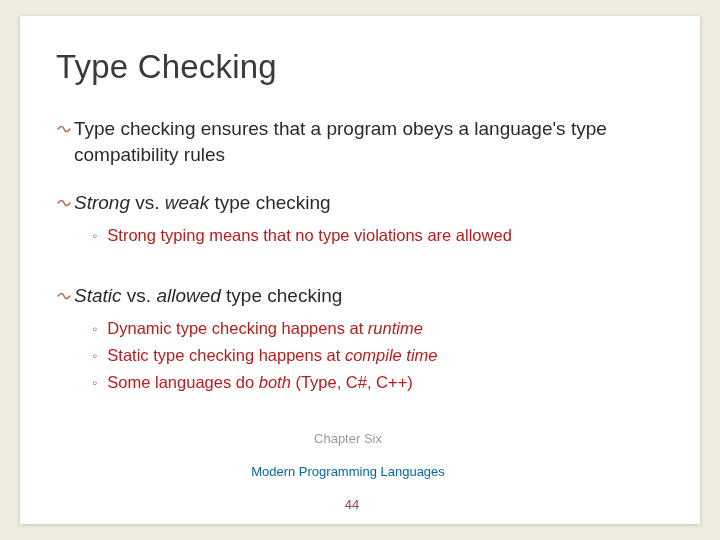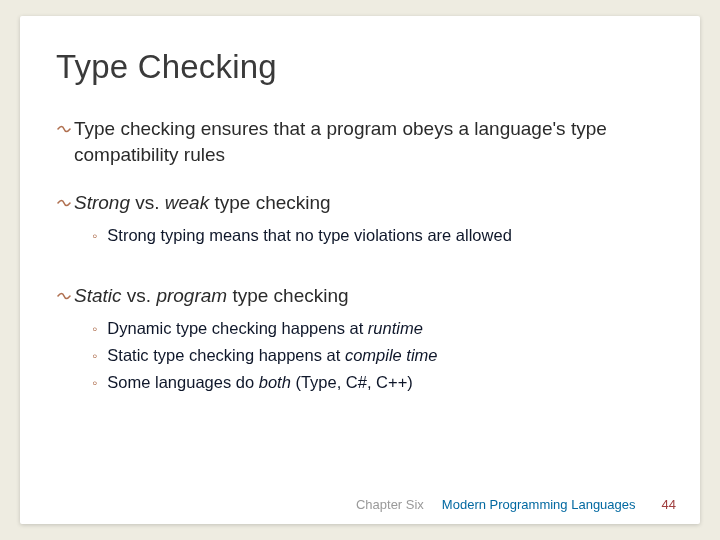--- a/index.html
+++ b/index.html
@@ -59,35 +59,35 @@
   .sub-bullet {
     color: #b07050;
     font-size: 15px;
     line-height: 23px;
     margin-right: 10px;
     flex-shrink: 0;
   }
   .sub-text {
     font-size: 16.5px;
     line-height: 23px;
-    color: #0f172a;
+    color: #b91c1c;
   }
   .section-gap { height: 14px; }
   .footer {
     position: absolute;
     bottom: 12px;
     left: 0;
     right: 0;
     padding: 0 24px 0 0;
     display: flex;
-    justify-content: flex-end;
     align-items: center;
     gap: 18px;
     font-size: 13px;
     color: #8a8a8a;
+    flex-direction: column;
   }
   .footer-chapter { color: #9a9a9a; }
   .footer-title { color: #0369a1; }
   .footer-page { color: #a04040; margin-left: 8px; }
 </style>
 </head>
 <body>
 
 <div class="slide">
   <h1 class="title">Type Checking</h1>
@@ -110,21 +110,21 @@
         <div class="sub-item">
           <span class="sub-bullet">◦</span>
           <span class="sub-text"><span>Strong typing means that no type violations are allowed</span></span>
         </div>
       </div>
       <div class="section-gap"></div>
       <div class="bullet">
         <span class="bullet-icon"><svg width="16" height="16" viewBox="0 0 16 16" style="vertical-align:-2px">
             <path d="M2 8 Q6 3 8 8 Q10 13 14 8" stroke="#b07050" stroke-width="1.6" fill="none" stroke-linecap="round"></path>
           </svg></span>
-        <span class="bullet-text"><span class="italic">Static</span><span> vs. </span><span class="italic">program</span><span> type checking</span></span>
+        <span class="bullet-text"><span class="italic">Static</span><span> vs. </span><span class="italic">allowed</span><span> type checking</span></span>
       </div>
       <div class="sub-list">
         <div class="sub-item">
           <span class="sub-bullet">◦</span>
           <span class="sub-text"><span>Dynamic type checking happens at </span><span class="italic">runtime</span></span>
         </div>
         <div class="sub-item">
           <span class="sub-bullet">◦</span>
           <span class="sub-text"><span>Static type checking happens at </span><span class="italic">compile time</span></span>
         </div>

